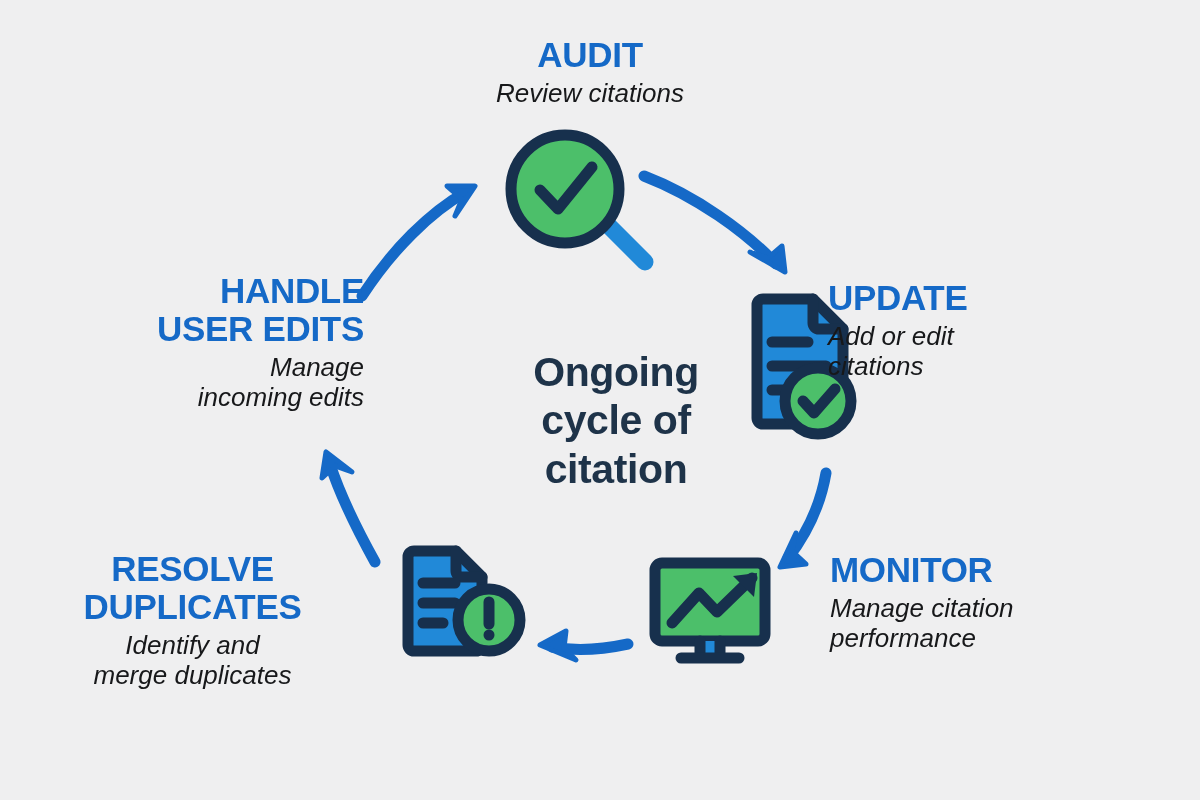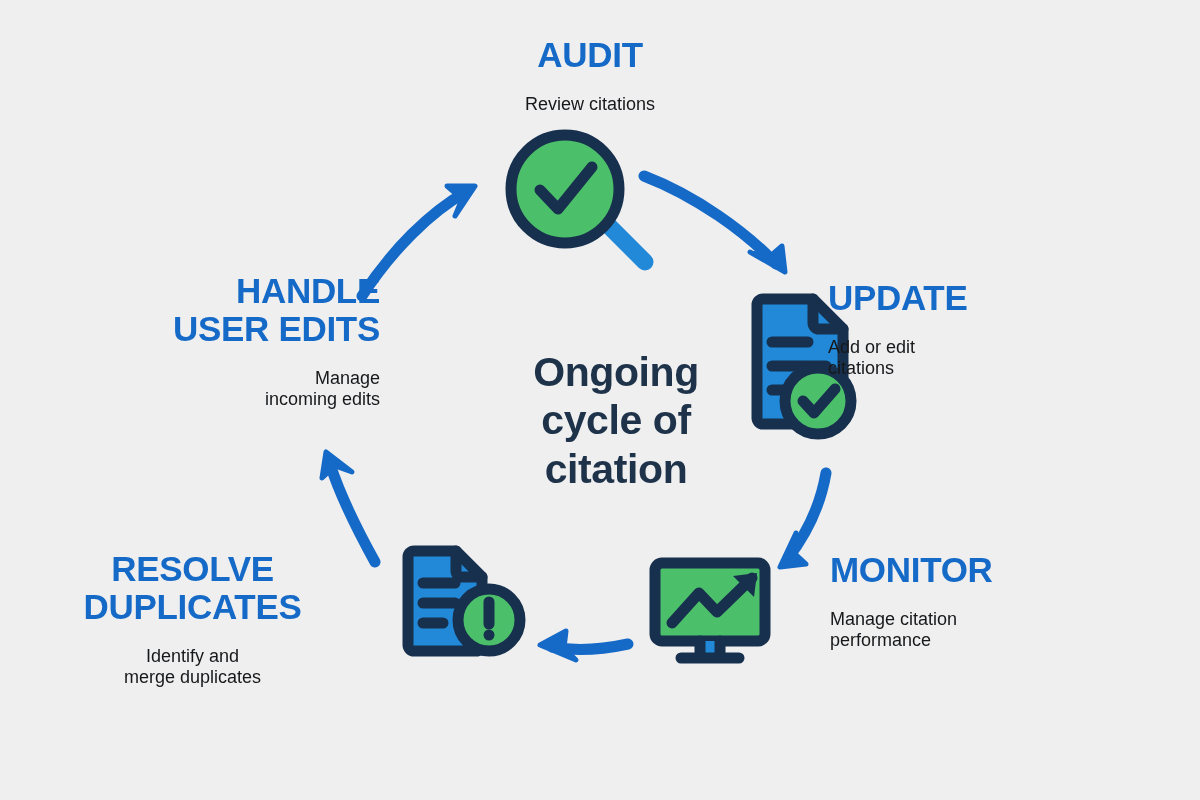--- a/index.html
+++ b/index.html
@@ -36,24 +36,25 @@
     color: #1569c7;
     font-weight: bold;
     font-size: 35px;
     line-height: 1.08;
     letter-spacing: -0.3px;
     margin: 0;
     white-space: pre-line;
   }
   .step-desc {
     color: #17181a;
-    font-size: 18px;
+    font-size: 26px;
     line-height: 1.17;
-    margin: 20px 0 0 0;
+    margin: 4px 0 0 0;
     white-space: pre-line;
+    font-style: italic;
   }
 
   
   #label-audit {
     left: 370px;
     top: 36px;
     width: 440px;
   }
   
   #label-update {
@@ -80,21 +81,21 @@
     left: 20px;
     top: 550px;
     width: 345px;
     text-align: right;
   }
   #label-resolve .step-title,
   #label-resolve .step-desc { text-align: center; }
 
   
   #label-handle {
-    left: 40px;
+    left: 24px;
     top: 272px;
     width: 340px;
     text-align: right;
   }
   #label-handle .step-title,
   #label-handle .step-desc { text-align: right; }
 
   #center-text {
     position: absolute;
     left: 466px;

